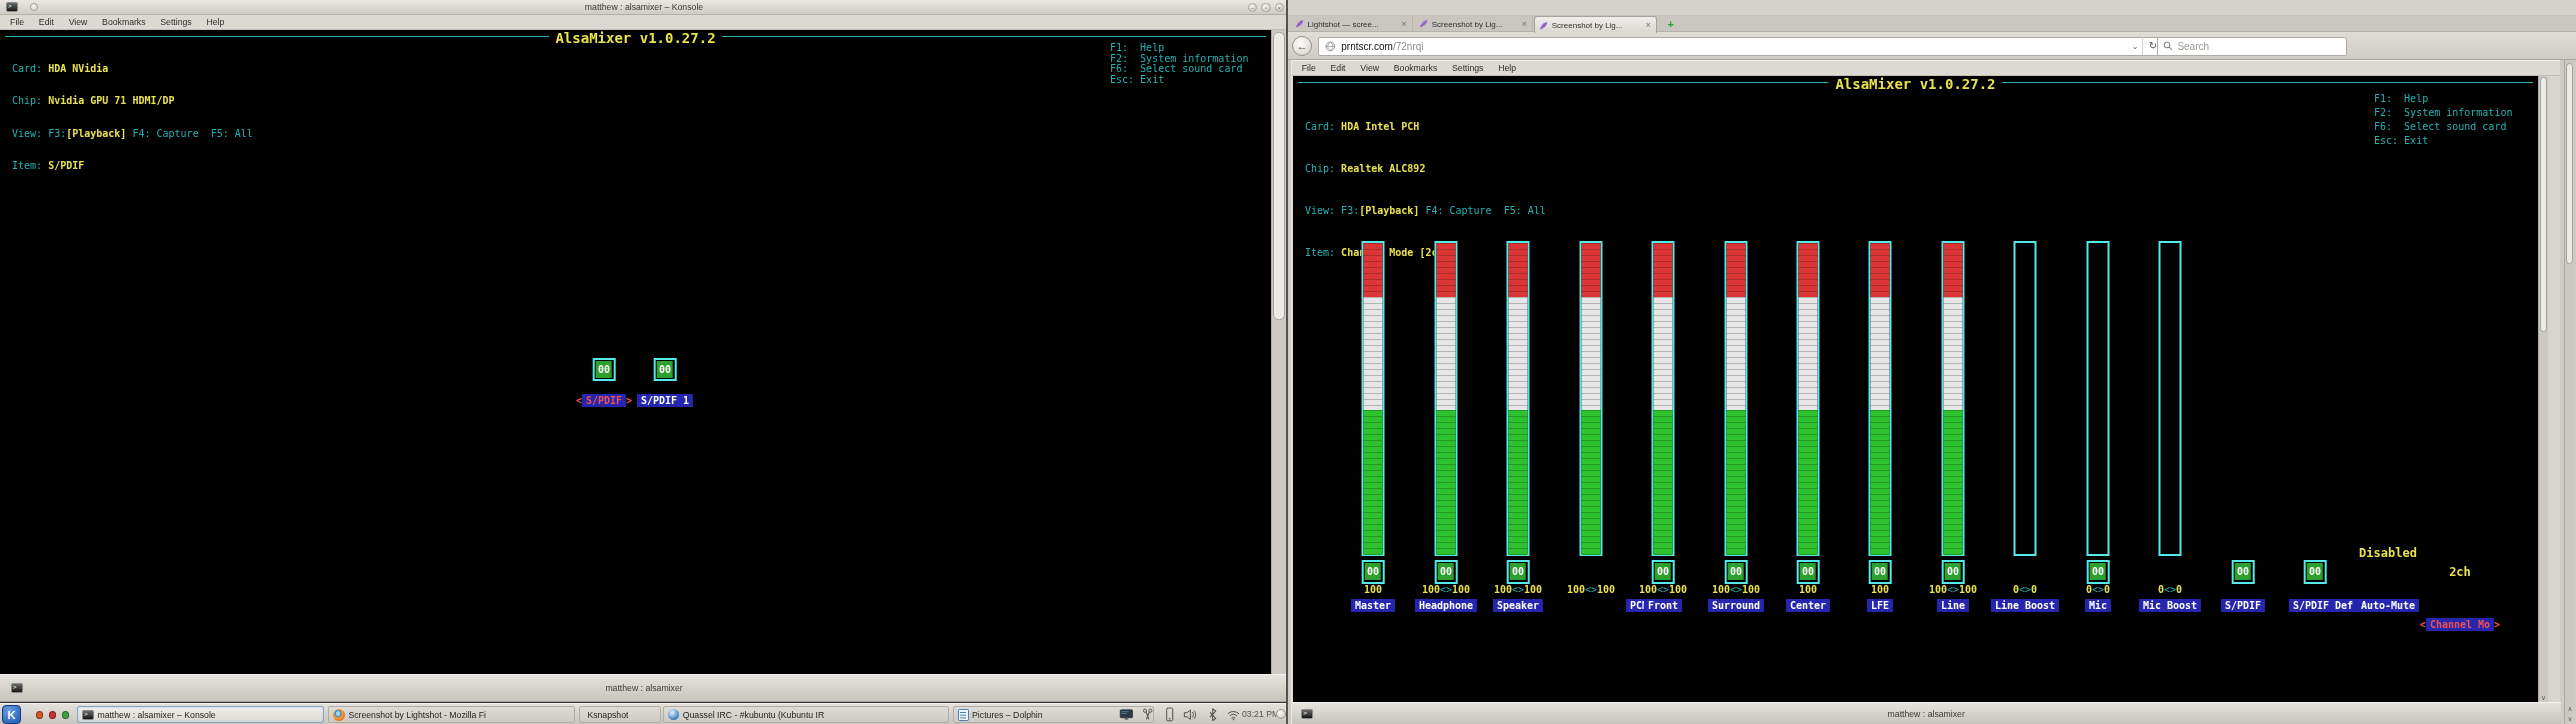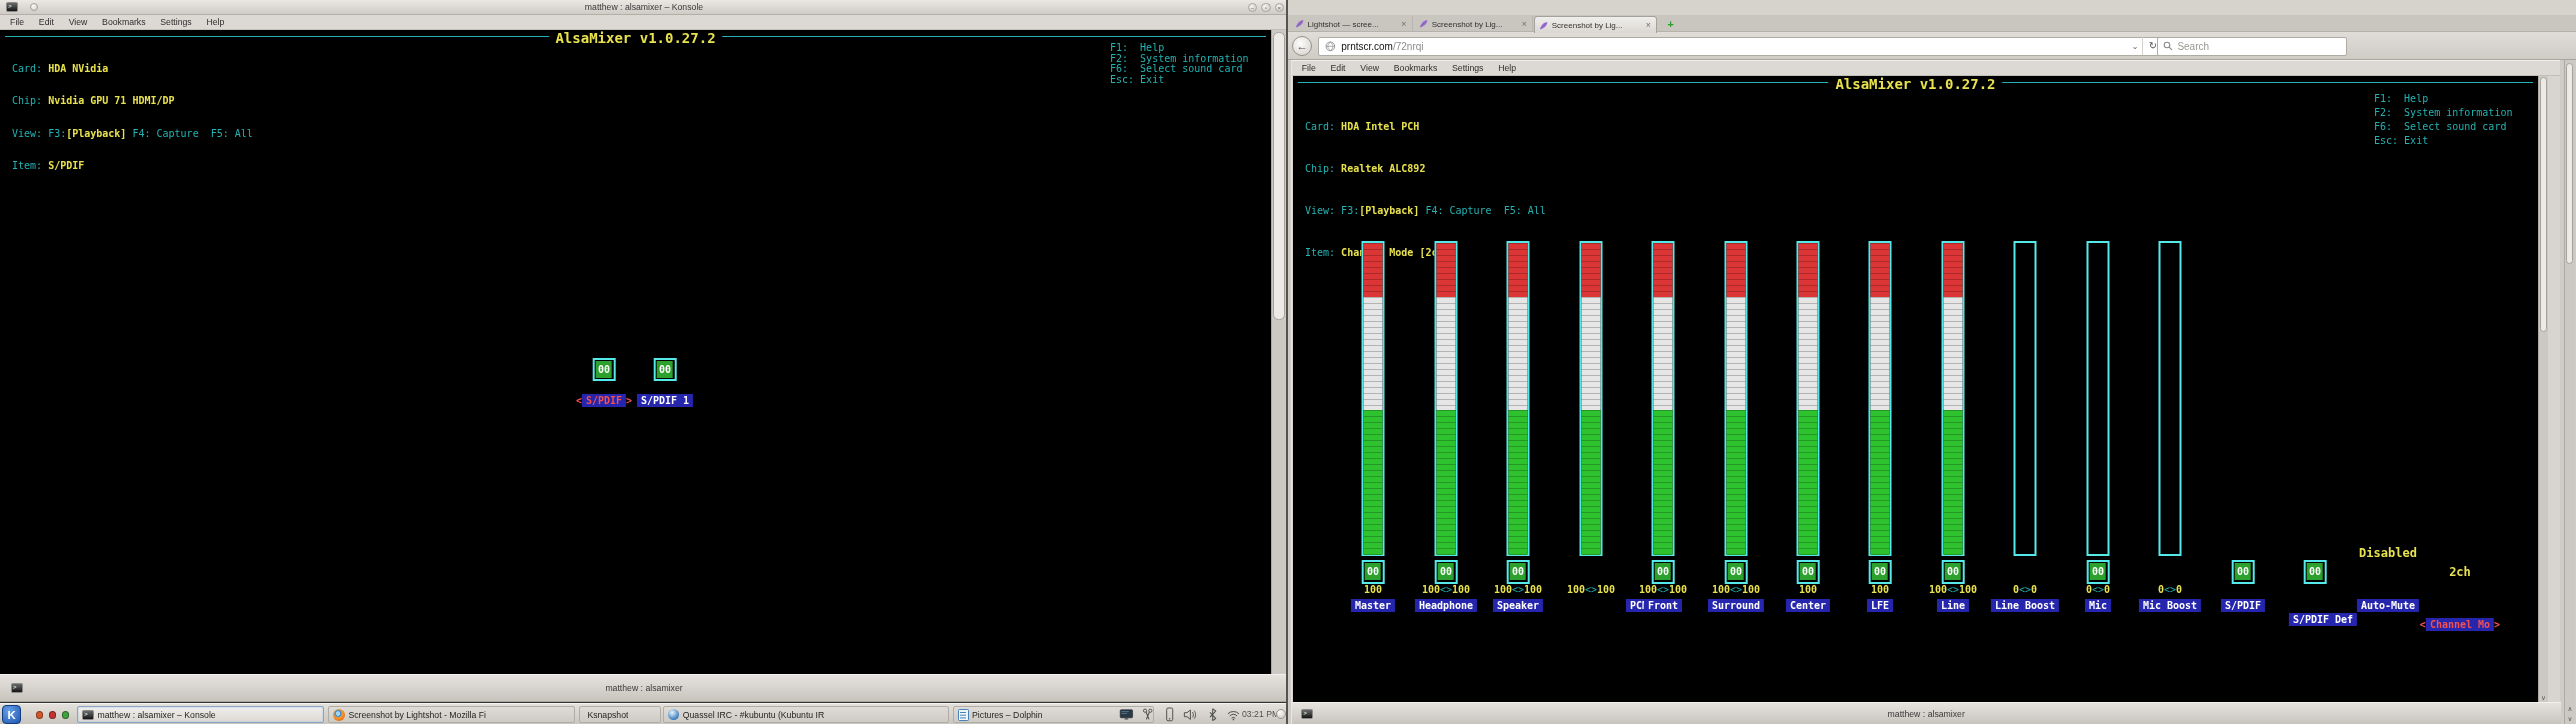--- a/index.html
+++ b/index.html
@@ -474,21 +474,21 @@
               <div class="chan-col" style="left: 914px; top: 0px; width: 72px; height: 627px;">
                 <div class="mutebox" style="top: 484px;">
                   <div class="mb-in">00</div>
                 </div>
                 <div class="chan-label" style="top: 523px;"><span class="bg">S/PDIF</span></div>
               </div>
               <div class="chan-col" style="left: 986px; top: 0px; width: 72px; height: 627px;">
                 <div class="mutebox" style="top: 484px;">
                   <div class="mb-in">00</div>
                 </div>
-                <div class="chan-label" style="top: 537px; padding-left: 16px;"><span class="bg">S/PDIF Def</span></div>
+                <div class="chan-label" style="top: 523px; padding-left: 16px;"><span class="bg">S/PDIF Def</span></div>
               </div>
               <div class="chan-col" style="left: 1059px; top: 0px; width: 72px; height: 627px;">
                 <div class="chan-enum" style="top: 470px;">Disabled</div>
                 <div class="chan-label" style="top: 523px;"><span class="bg">Auto-Mute</span></div>
               </div>
               <div class="chan-col" style="left: 1131px; top: 0px; width: 72px; height: 627px; margin-top: 19px;">
                 <div class="chan-enum" style="top: 470px;">2ch</div>
                 <div class="chan-label sel" style="top: 523px;"><span class="brk">&lt;</span><span class="bg">Channel Mo</span><span class="brk">&gt;</span></div>
               </div>
             </div>

